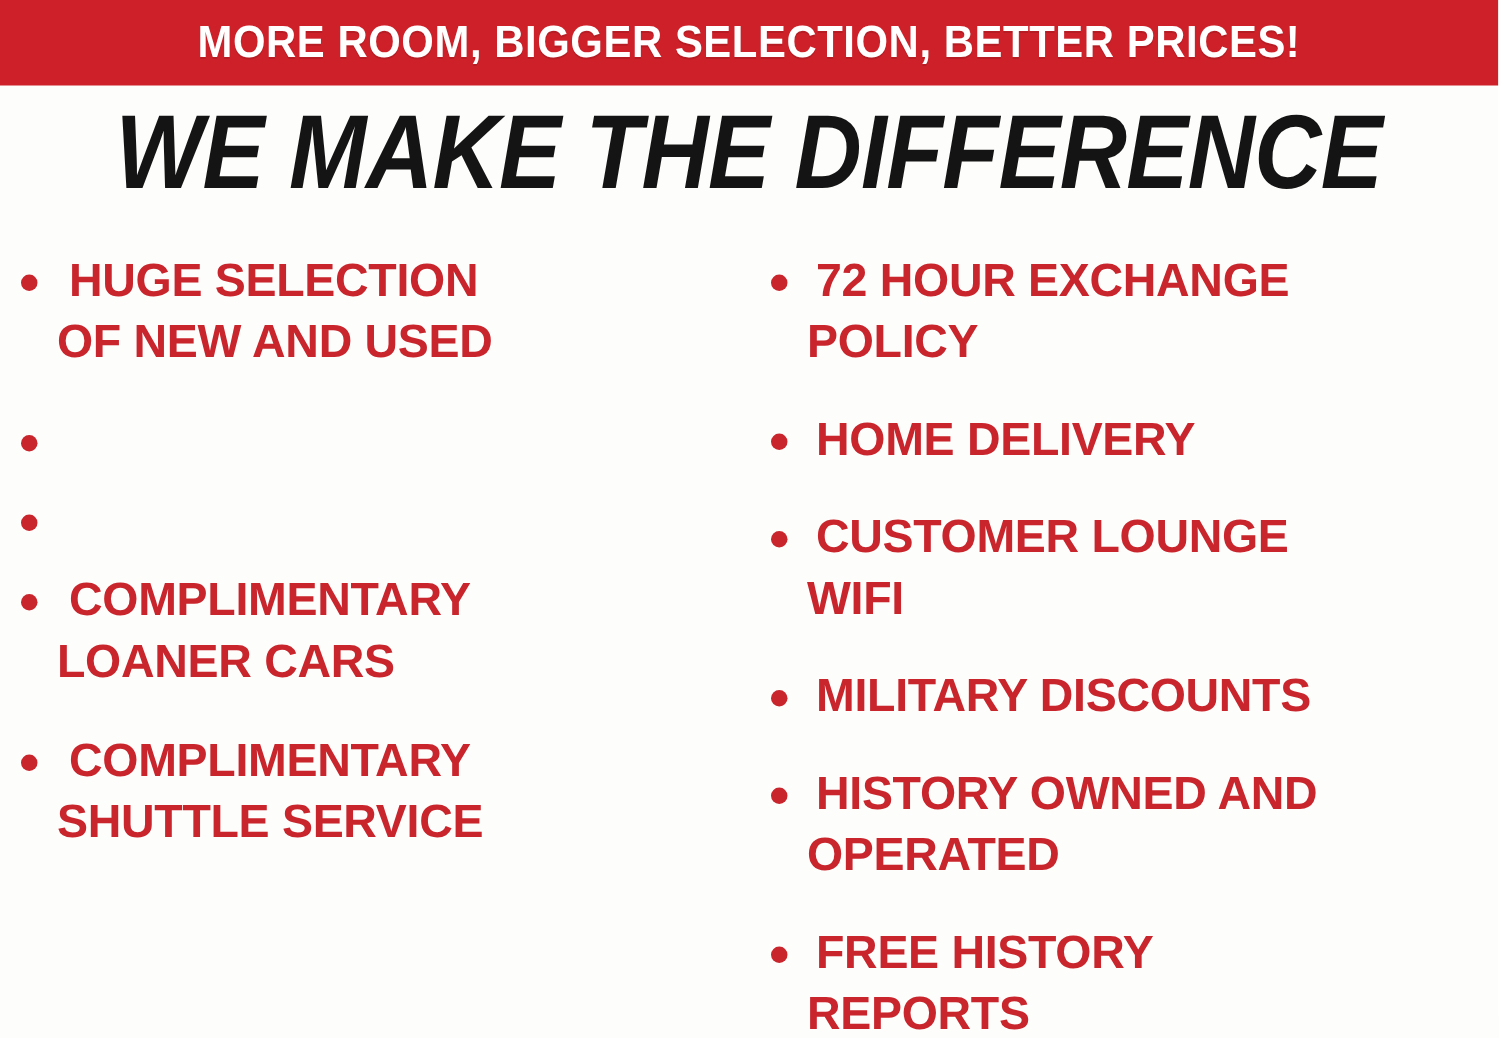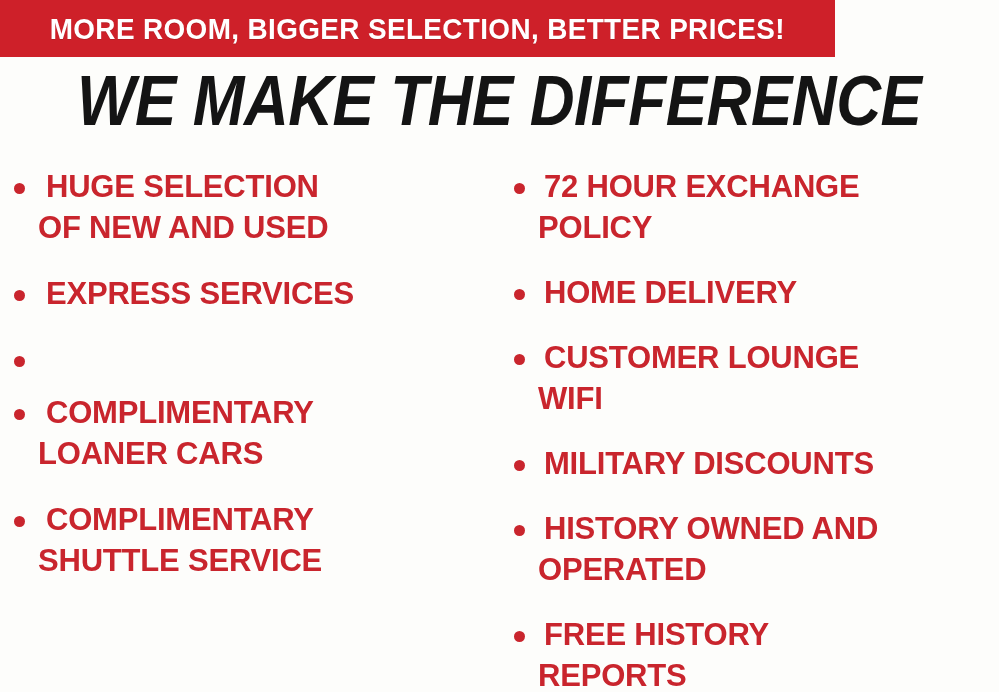--- a/index.html
+++ b/index.html
@@ -17,21 +17,21 @@
     height: 692px;
     background: #fdfdfb;
     overflow: hidden;
   }
 
   
   .banner {
     position: absolute;
     left: 0;
     top: 0;
-    width: 835px;
+    width: 999px;
     height: 57px;
     background: #ce2029;
     display: flex;
     align-items: center;
     justify-content: center;
   }
   .banner-text {
     color: #ffffff;
     font-family: "Liberation Sans", sans-serif;
     font-weight: bold;
@@ -141,21 +141,20 @@
   <div class="columns">
 
     <div class="col col-left">
       <div class="bullet-item">
         <span class="bullet-dot"></span>
         <span class="bullet-text">HUGE SELECTION
 OF NEW AND USED</span>
       </div>
       <div class="bullet-item">
         <span class="bullet-dot"></span>
-        <span class="bullet-text">EXPRESS SERVICES</span>
       </div>
       <div class="bullet-item">
         <span class="bullet-dot"></span>
       </div>
       <div class="bullet-item">
         <span class="bullet-dot"></span>
         <span class="bullet-text">COMPLIMENTARY
 LOANER CARS</span>
       </div>
       <div class="bullet-item">

